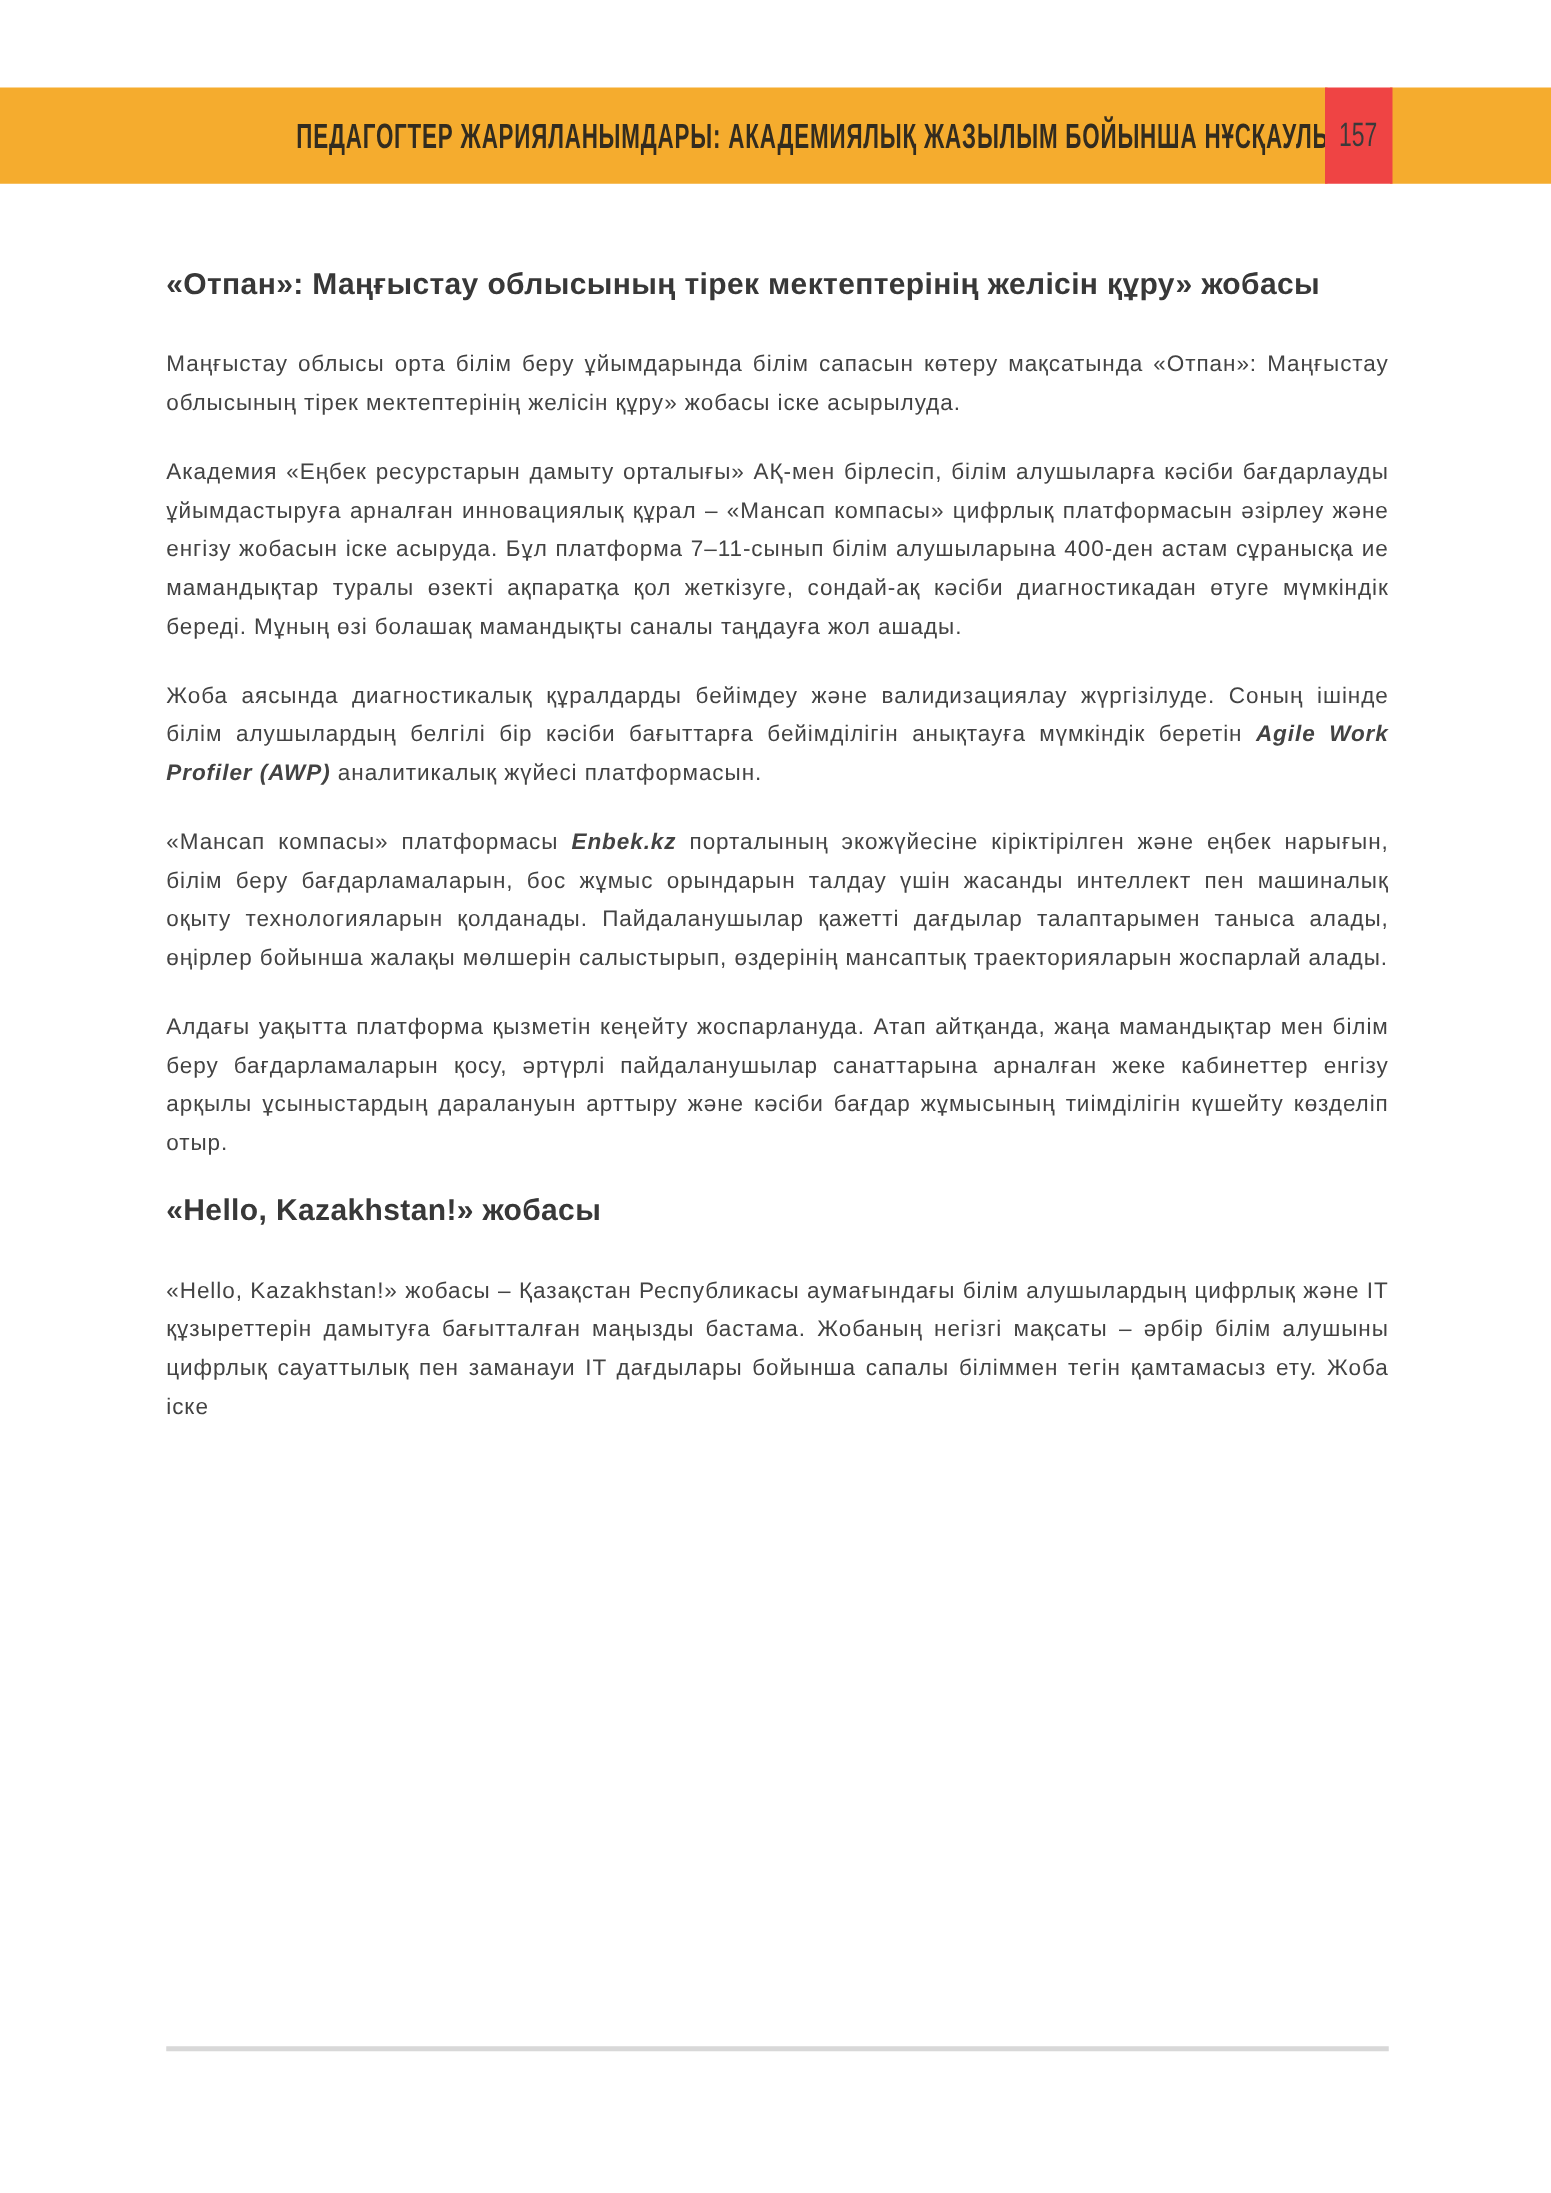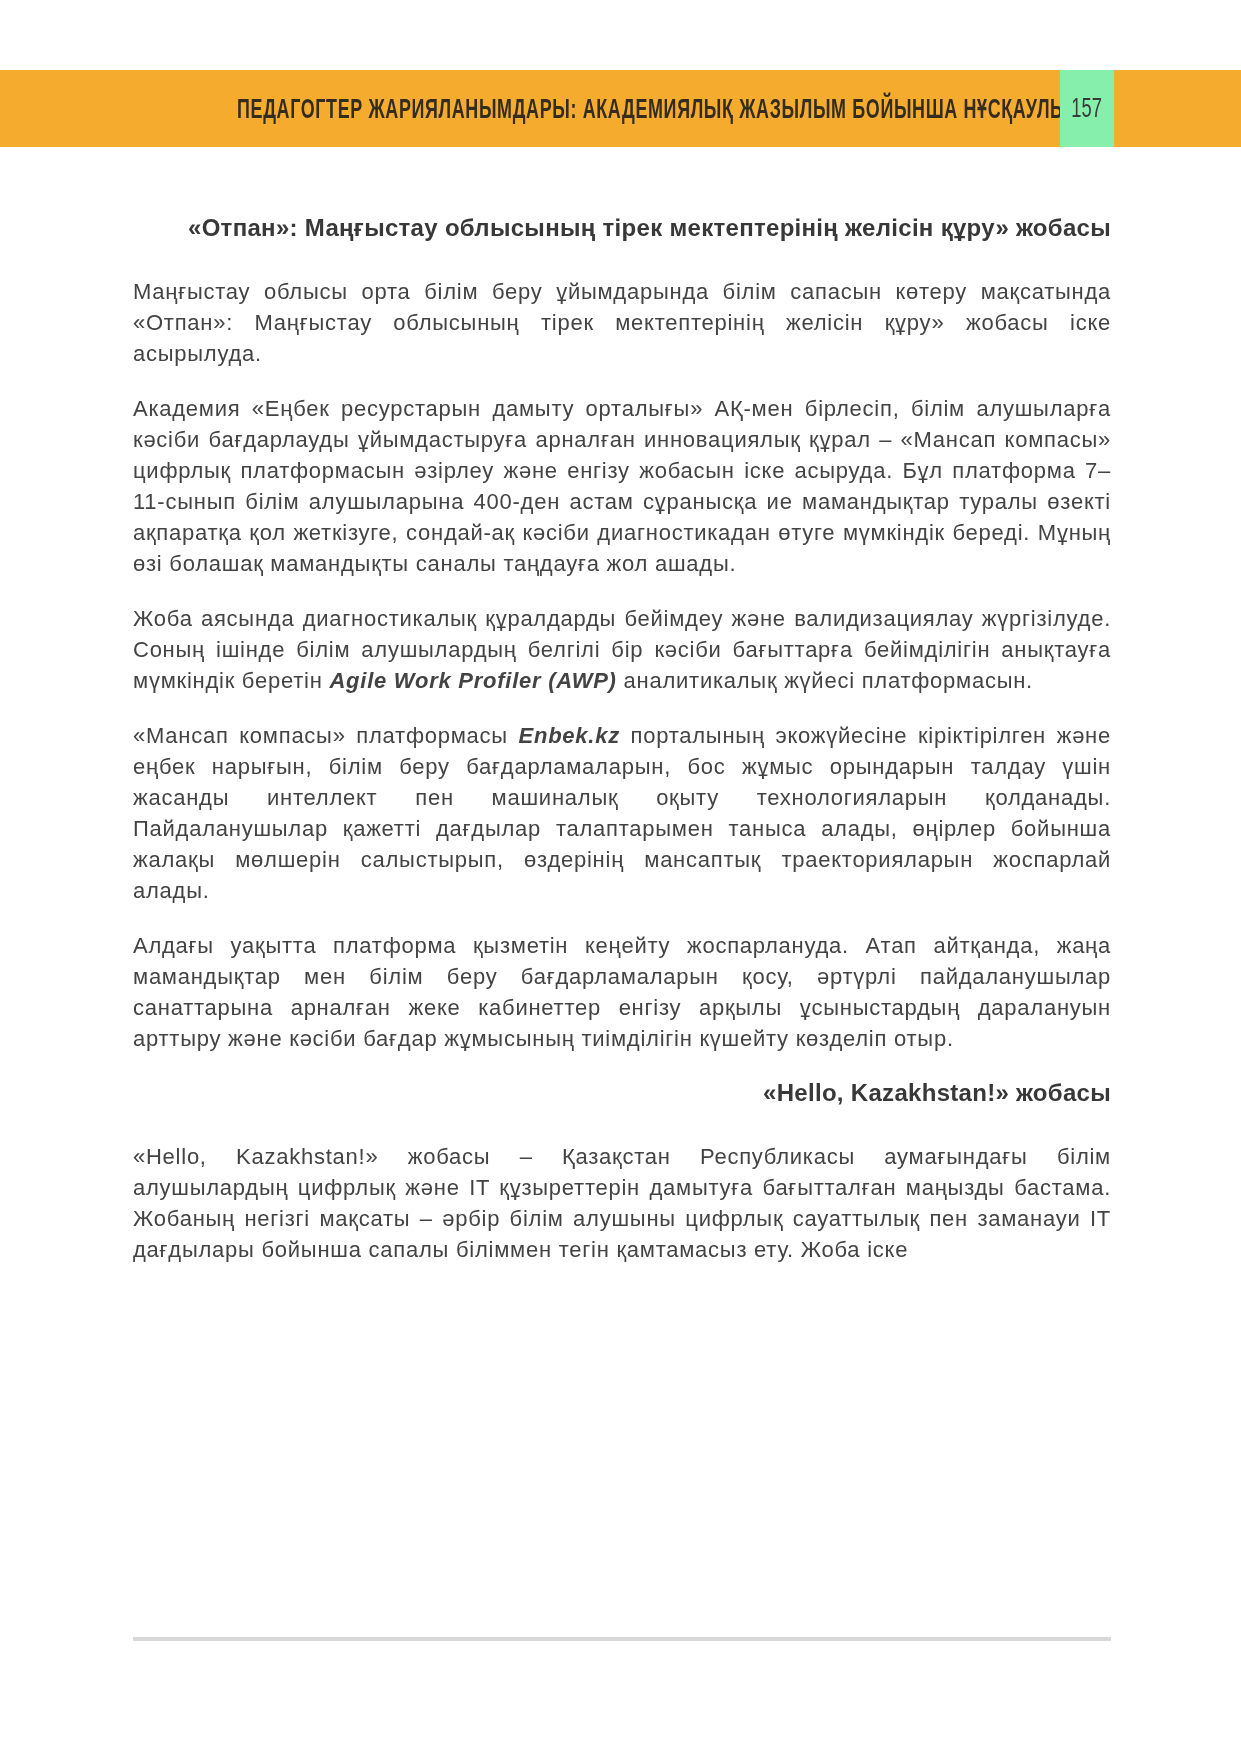--- a/index.html
+++ b/index.html
@@ -25,44 +25,44 @@
     text-align:center;line-height:77px;white-space:nowrap;
   }
   .bar-title .condensed{
     display:inline-block;
     transform:scaleX(0.64);transform-origin:50% 50%;
     font-size:28px;font-weight:700;letter-spacing:1px;
     color:var(--title-color);
   }
   .page-number{
     position:absolute;left:1060px;top:70px;width:54px;height:77px;
-    text-align:center;line-height:77px;background:#86efac;
+    text-align:center;line-height:77px;background:#ef4444;
   }
   .page-number .condensed{
     display:inline-block;
     transform:scaleX(0.68);transform-origin:50% 50%;
     font-size:27px;font-weight:400;color:#3A3A3A;
   }
   
   .page-body{
     position:absolute;left:133px;top:213px;width:978px;
     color:var(--body-color);
   }
   .page-body p{
     margin:0 0 24px 0;
-    font-size:22px;line-height:31px;
+    font-size:18px;line-height:31px;
     letter-spacing:0.75px;
     text-align:justify;
   }
   .page-body h2{
     margin:18px 0 33px 0;
     font-size:24px;line-height:30px;
     font-weight:700;letter-spacing:0.3px;
     color:var(--heading-color);
-    text-align:right;
+    text-align:left;
   }
   .page-body h2:first-child{margin-top:0;}
   .bold-run{font-weight:700;font-style:italic;}
   
   .divider{
     position:absolute;left:133px;top:1637px;width:978px;height:4px;
     background:var(--divider);
   }
 </style>
 </head>

